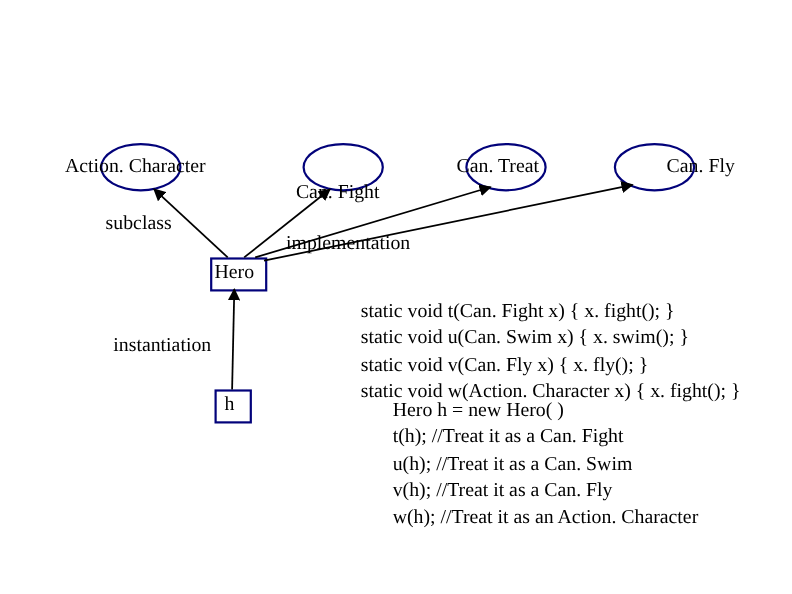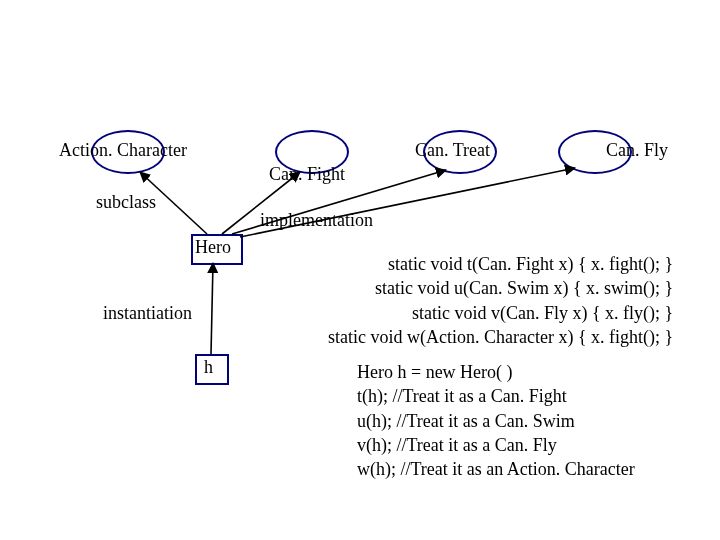--- a/index.html
+++ b/index.html
@@ -75,21 +75,21 @@
 <span class="label" style="left:269px; top:140px;margin-top:24px;">Can. Fight</span>
 <span class="label" style="left:415px; top:140px;">Can. Treat</span>
 <span class="label" style="left:558px; top:140px;padding-left:48px;">Can. Fly</span>
 <span class="label" style="left:195px; top:237px;">Hero</span>
 <span class="label" style="left:204px; top:357px;">h</span>
 
 <span class="label" style="left:96px; top:192px;font-family:Liberation Serif, serif;">subclass</span>
 <span class="label" style="left:260px; top:192px;margin-top:18px;">implementation</span>
 <span class="label" style="left:103px; top:303px;">instantiation</span>
 
-<div class="code" style="left:328px; top:252px;text-align:right;">static void t(Can. Fight x) { x. fight(); }
+<div class="code" style="left:328px; top:270px;">static void t(Can. Fight x) { x. fight(); }
 static void u(Can. Swim x) { x. swim(); }
 static void v(Can. Fly x) { x. fly(); }
 static void w(Action. Character x) { x. fight(); }</div>
 <div class="code" style="left:340px; top:360px;margin-left:17px;">Hero h = new Hero( )
 t(h); //Treat it as a Can. Fight
 u(h); //Treat it as a Can. Swim
 v(h); //Treat it as a Can. Fly
 w(h); //Treat it as an Action. Character</div>
 
 </body></html>

